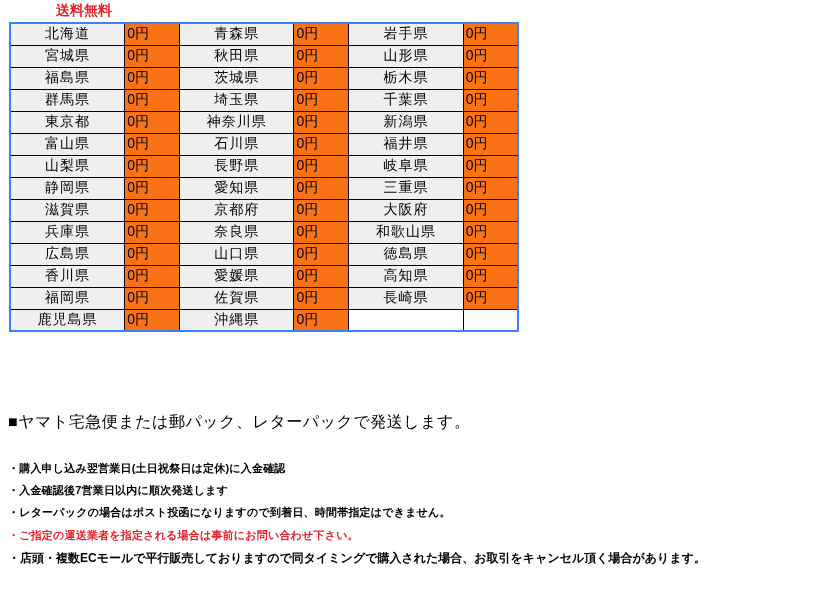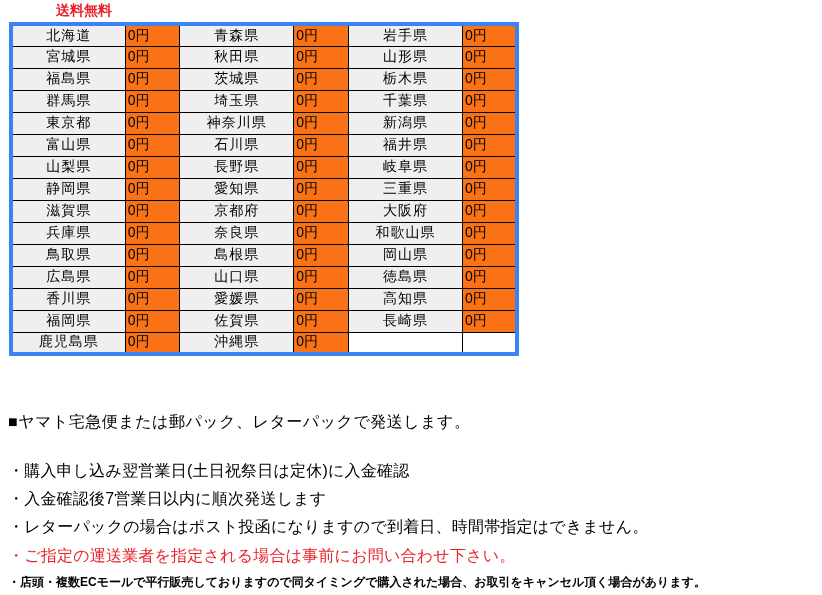--- a/index.html
+++ b/index.html
@@ -28,21 +28,21 @@
     font-weight: bold;
     color: #e8222a;
     letter-spacing: 0px;
     white-space: nowrap;
   }
   table.fee-table {
     position: absolute;
     left: 9px;
     top: 22px;
     border-collapse: collapse;
-    border: 4px solid #3b82f6;
+    border: 2px solid #3b82f6;
     table-layout: fixed;
     width: 510px;
   }
   table.fee-table td {
     border: 1px solid #000000;
     height: 22px;
     font-size: 14px;
     padding: 0 2px;
     box-sizing: border-box;
   }
@@ -69,22 +69,22 @@
     top: 412px;
     width: 806px;
   }
   .note-head {
     font-size: 16px;
     font-weight: normal;
     margin: 0 0 28px 0;
     letter-spacing: 0.5px;
   }
   .note-line {
-    font-size: 16px;
-    font-weight: normal;
+    font-size: 11px;
+    font-weight: bold;
     margin: 0 0 7px 0;
     letter-spacing: 0.2px;
   }
   .note-line.red {
     color: #e8222a;
     margin-top: 8px;
   }
   .note-small {
     font-size: 12px;
     font-weight: bold;
@@ -172,28 +172,20 @@
         <td class="fee">0円</td>
         <td class="pref">大阪府</td>
         <td class="fee">0円</td>
       </tr>
       <tr>
         <td class="pref">兵庫県</td>
         <td class="fee">0円</td>
         <td class="pref">奈良県</td>
         <td class="fee">0円</td>
         <td class="pref">和歌山県</td>
-        <td class="fee">0円</td>
-      </tr>
-      <tr>
-        <td class="pref">鳥取県</td>
-        <td class="fee">0円</td>
-        <td class="pref">島根県</td>
-        <td class="fee">0円</td>
-        <td class="pref">岡山県</td>
         <td class="fee">0円</td>
       </tr>
       <tr>
         <td class="pref">広島県</td>
         <td class="fee">0円</td>
         <td class="pref">山口県</td>
         <td class="fee">0円</td>
         <td class="pref">徳島県</td>
         <td class="fee">0円</td>
       </tr>

